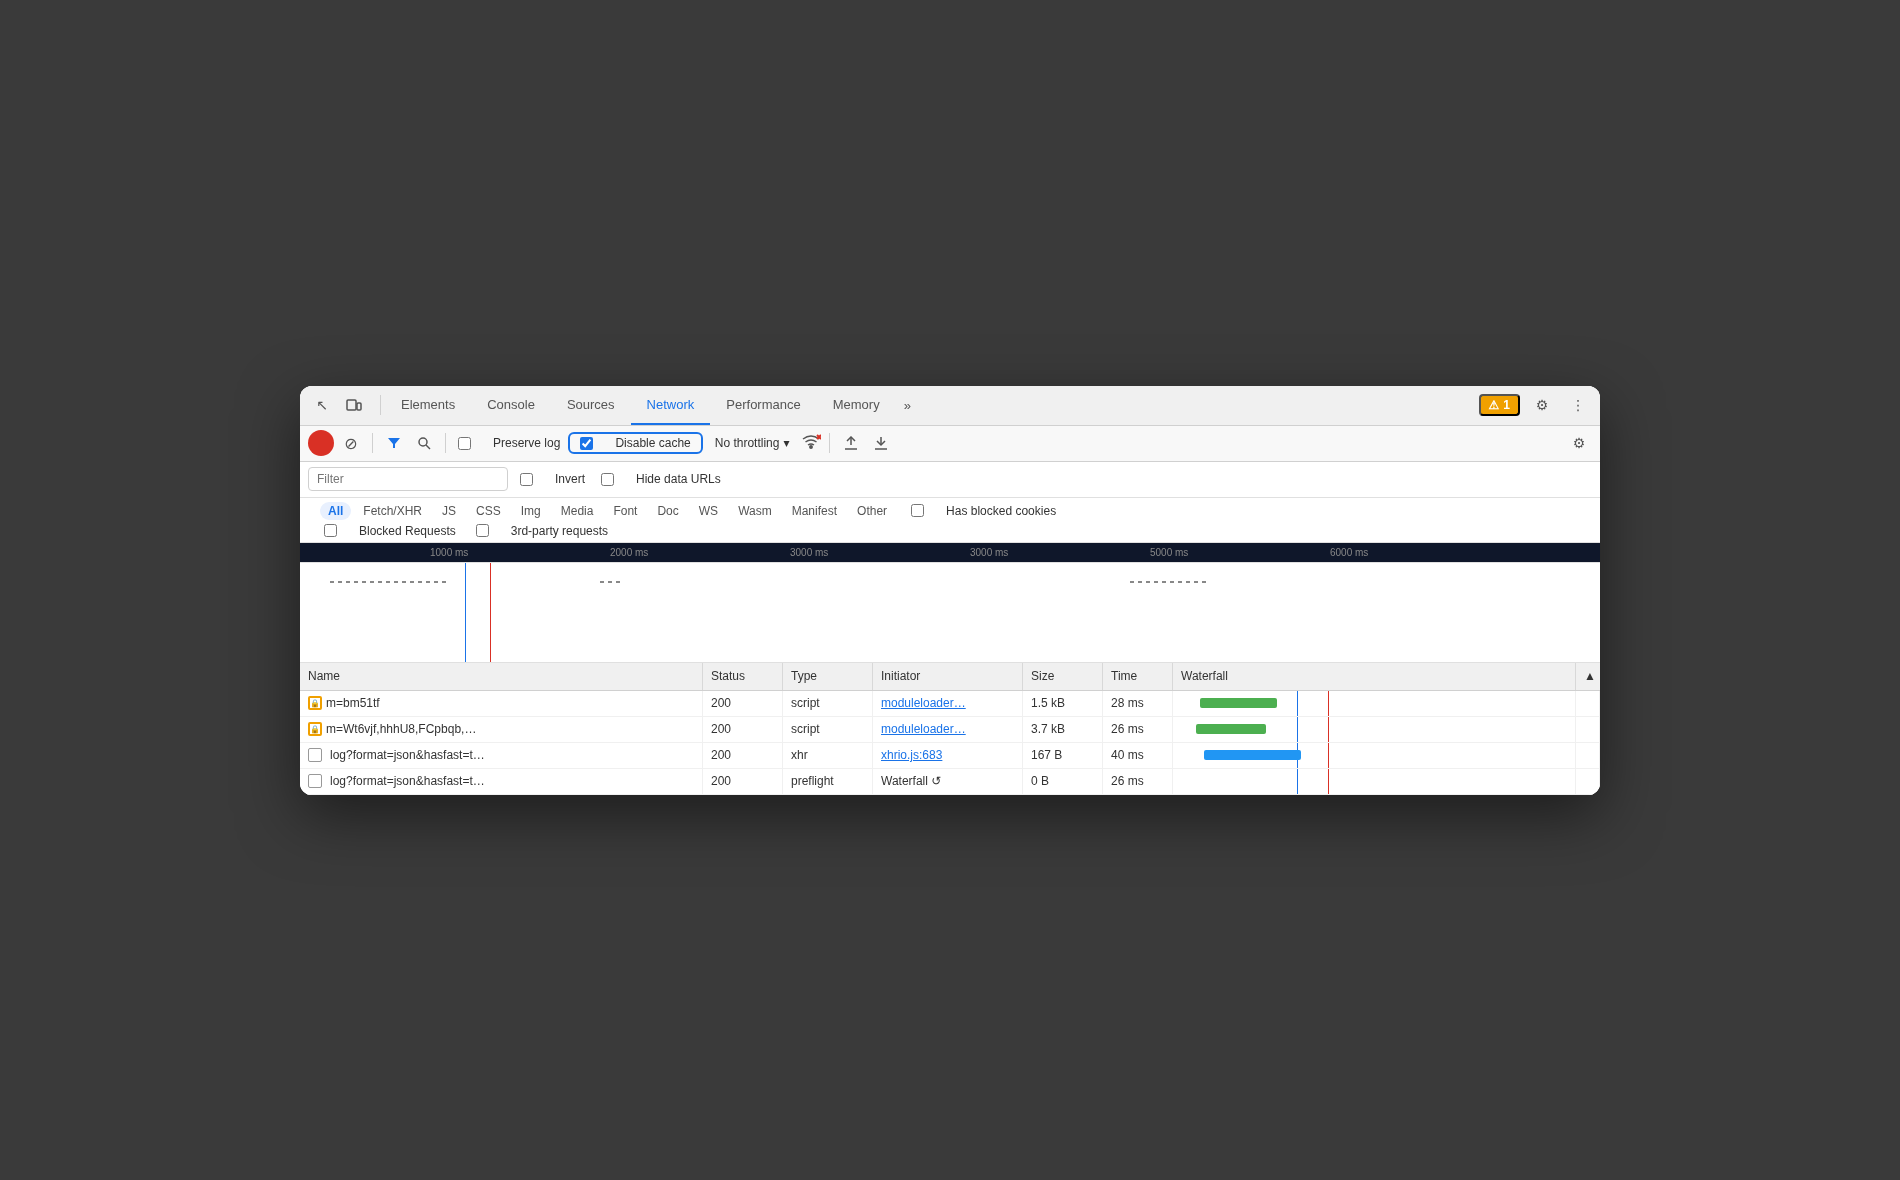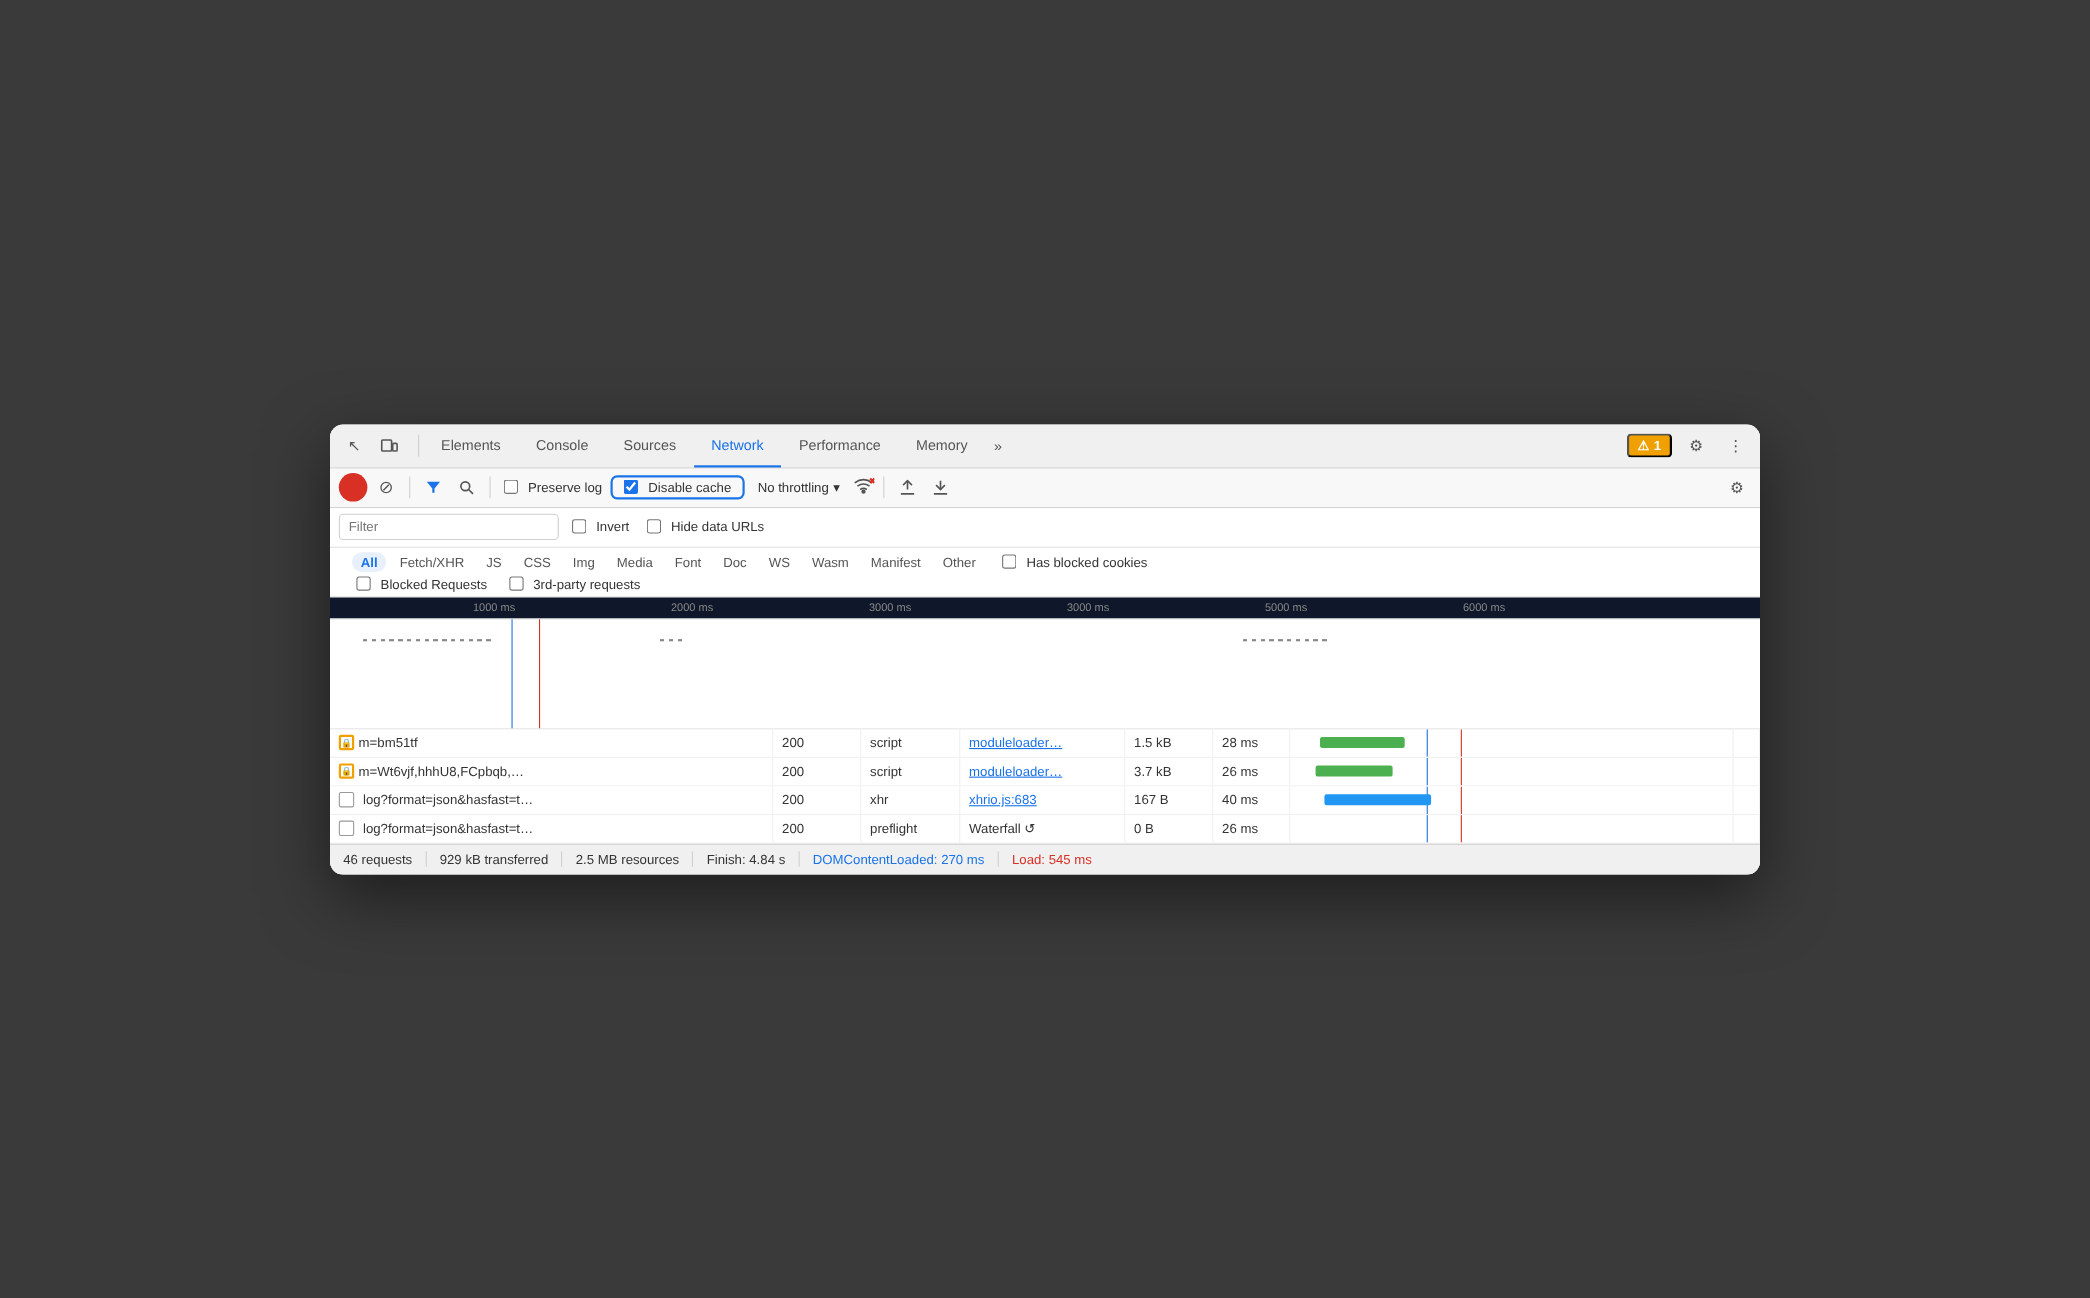--- a/index.html
+++ b/index.html
@@ -177,21 +177,22 @@
       cursor: pointer;
       border-radius: 4px;
       border: none;
       background: transparent;
       color: #555;
       font-size: 14px;
     }
     .toolbar-icon.active { color: #1a73e8; }
     .checkbox-label {
       display: flex;
-      gap: 9px;
+      align-items: center;
+      gap: 22px;
       font-size: 12px;
       color: #333;
       cursor: pointer;
       white-space: nowrap;
       padding: 0 4px;
     }
     .checkbox-label input { cursor: pointer; }
     .disable-cache-wrapper {
       border: 2px solid #1a73e8;
       border-radius: 6px;
@@ -603,20 +604,30 @@
         <div class="timeline-dash" style="left:300px; width:20px; top:18px;"></div>
         <div class="timeline-dash" style="left:830px; width:80px; top:18px;"></div>
 
         <div class="timeline-line-blue" style="left:165px;"></div>
 
         <div class="timeline-line-red" style="left:190px;"></div>
       </div>
     </div>
 
     <div class="network-table">
+      <div class="table-header">
+        <div class="th">Name</div>
+        <div class="th">Status</div>
+        <div class="th">Type</div>
+        <div class="th">Initiator</div>
+        <div class="th">Size</div>
+        <div class="th">Time</div>
+        <div class="th">Waterfall</div>
+        <div class="th">▲</div>
+      </div>
 
       <div class="table-row">
         <div class="td td-name">
           <div class="td-icon">🔒</div>
           <span>m=bm51tf</span>
         </div>
         <div class="td">200</div>
         <div class="td">script</div>
         <div class="td">
           <span class="td-link">moduleloader…</span>
@@ -692,23 +703,15 @@
         <div class="td">
           <div class="waterfall-bar">
             <div class="wf-line-blue" style="left:30%"></div>
             <div class="wf-line-red" style="left:38%"></div>
           </div>
         </div>
         <div class="td"></div>
       </div>
     </div>
 
-    <div class="status-bar">
-      <span class="status-item">46 requests</span>
-      <span class="status-item">929 kB transferred</span>
-      <span class="status-item">2.5 MB resources</span>
-      <span class="status-item">Finish: 4.84 s</span>
-      <span class="status-item status-dom">DOMContentLoaded: 270 ms</span>
-      <span class="status-item status-load">Load: 545 ms</span>
-    </div>
 
   </div>
 </div>
 
 </body></html>

